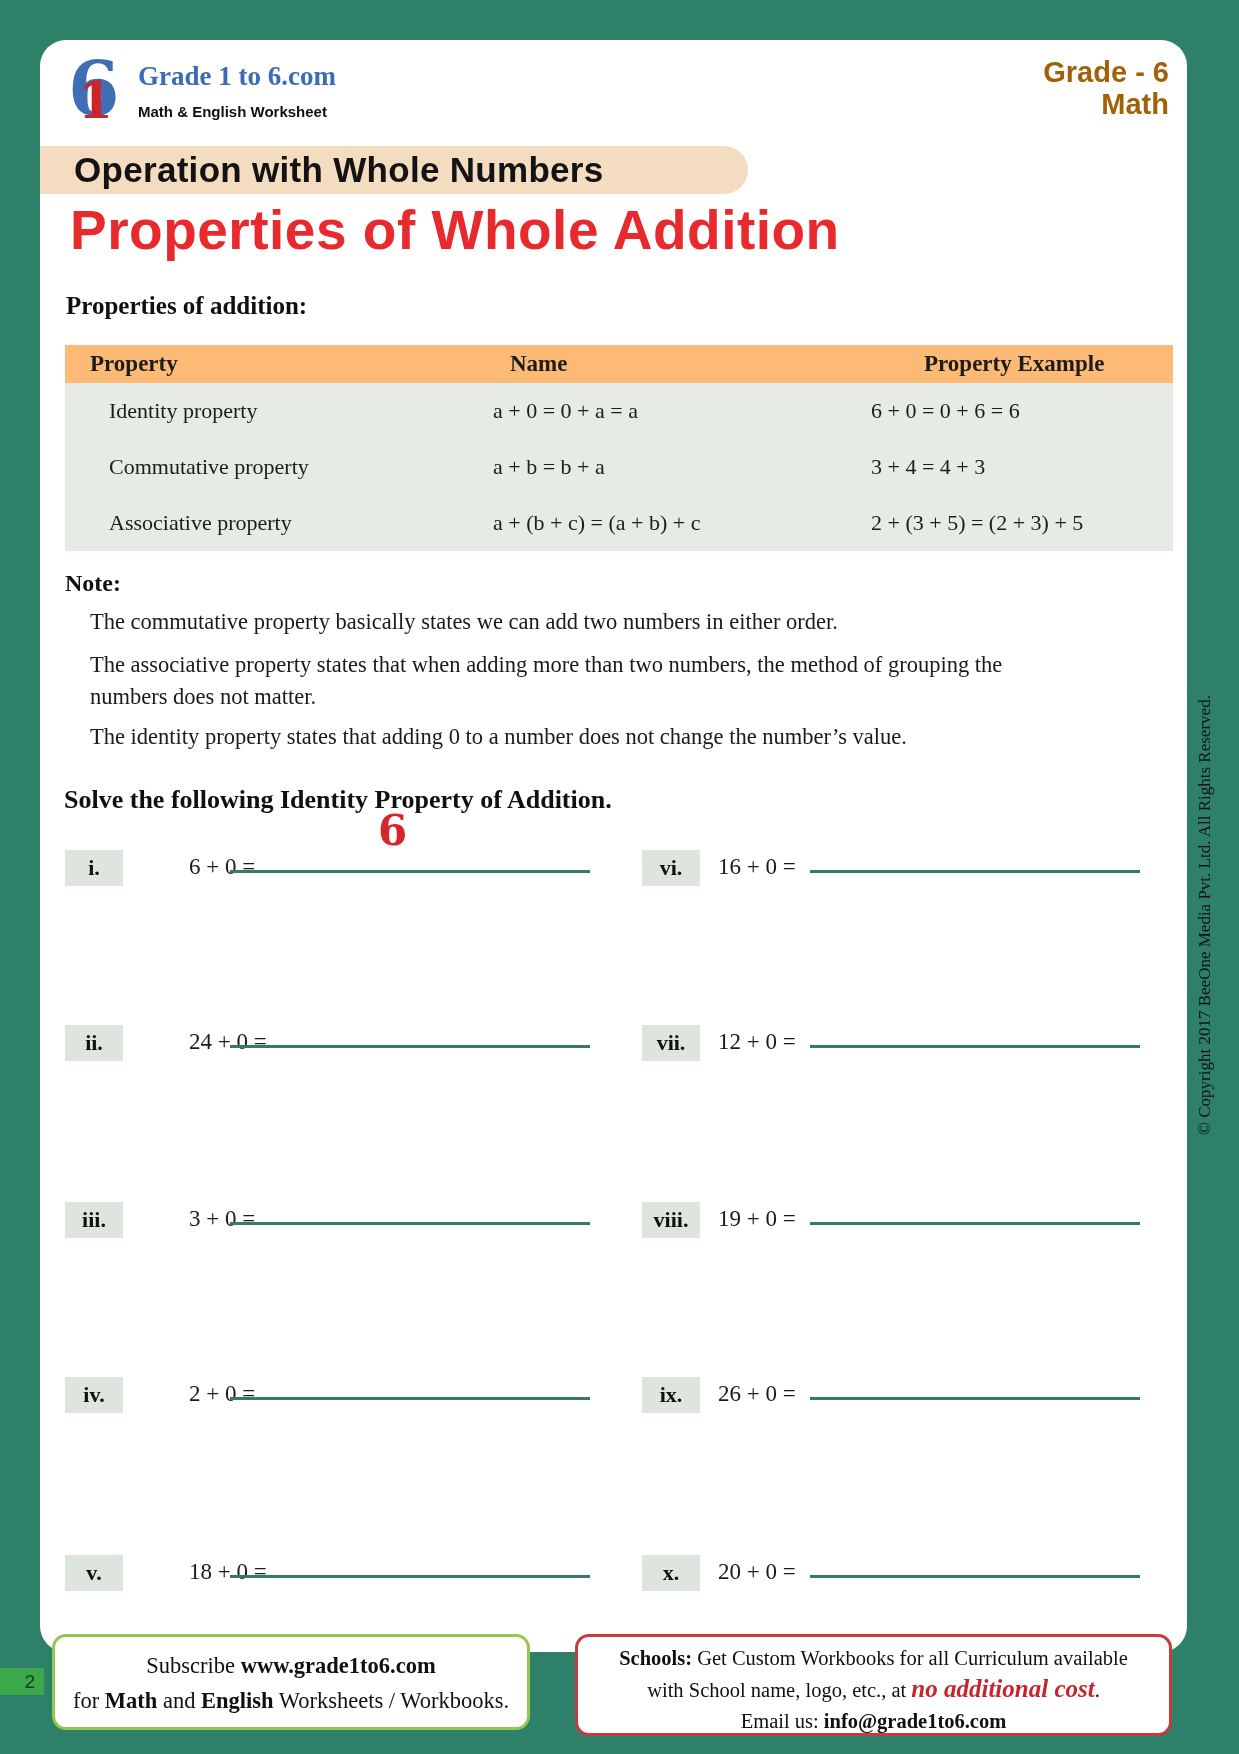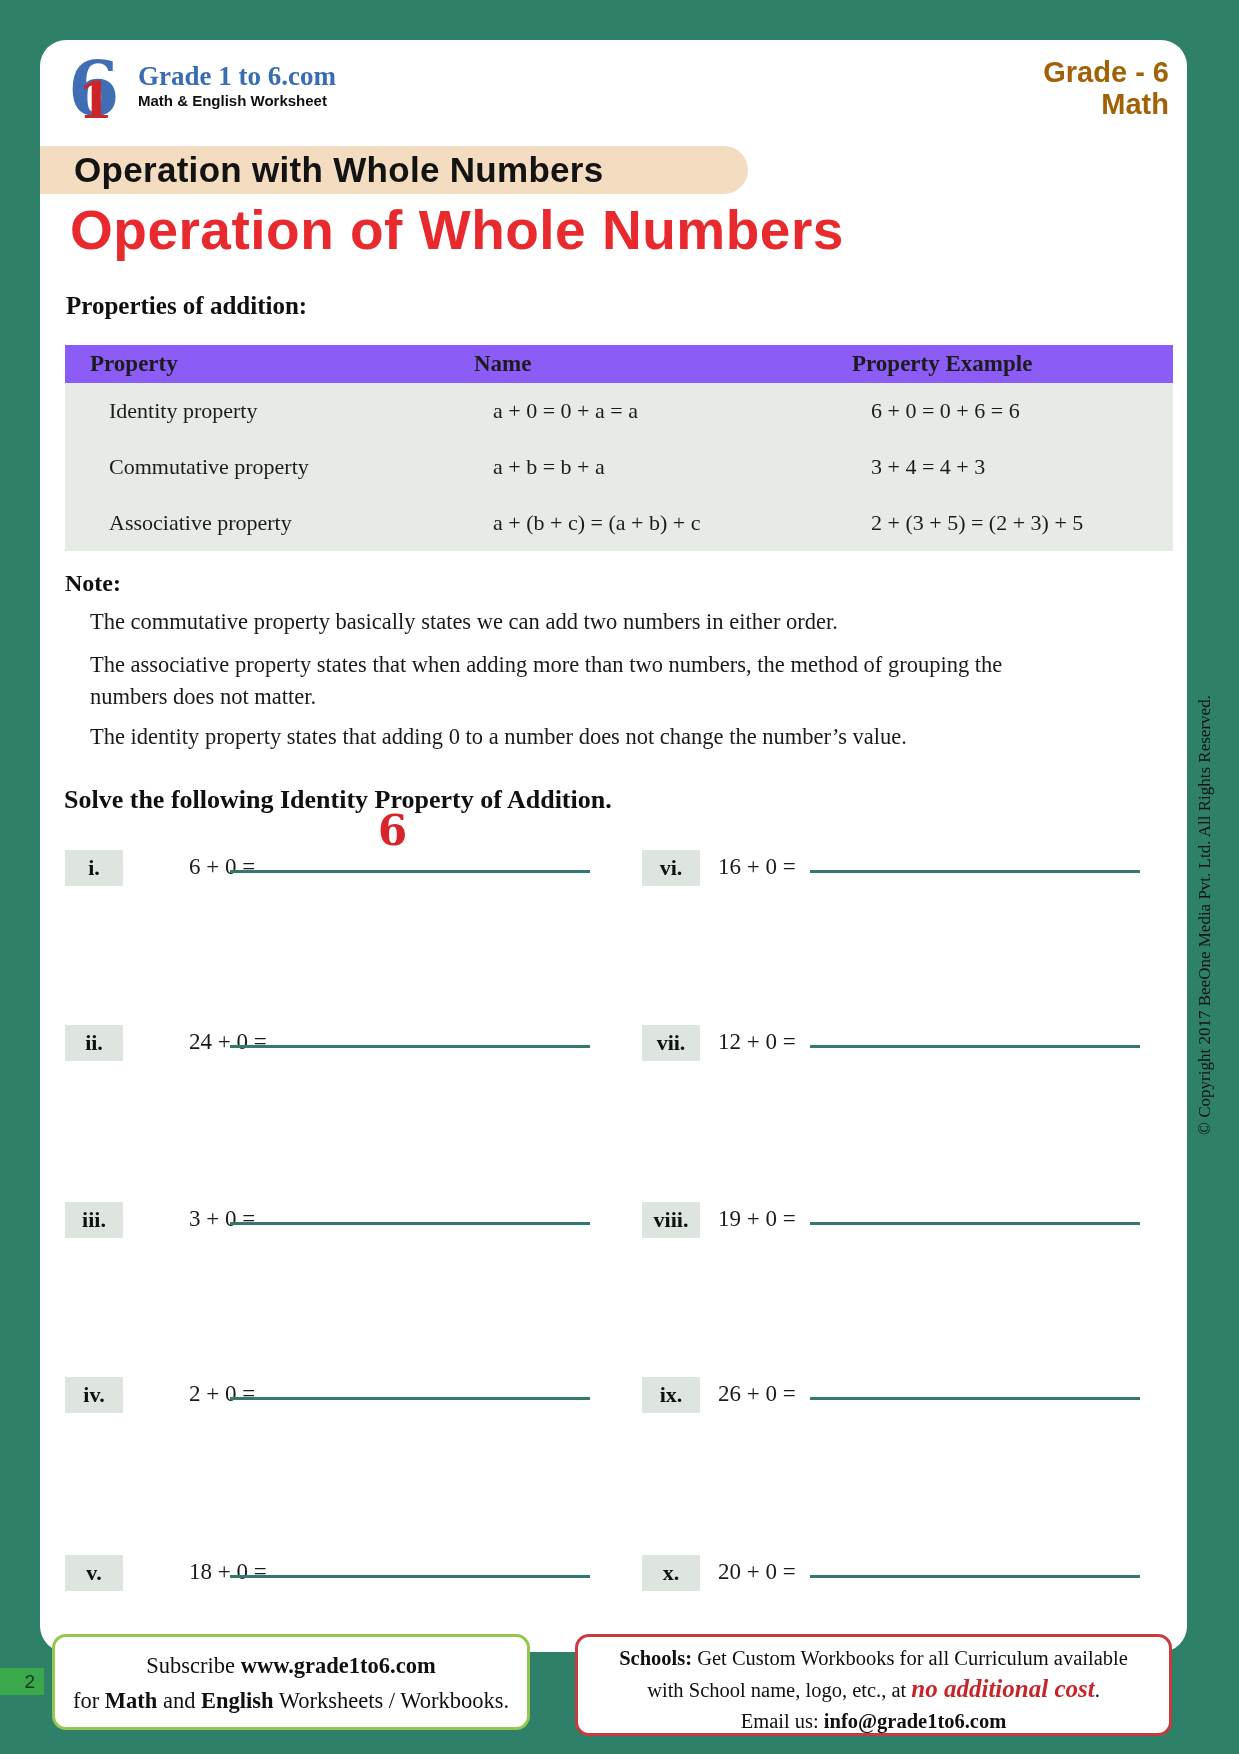--- a/index.html
+++ b/index.html
@@ -11,39 +11,39 @@
   .card { position:absolute; left:40px; top:40px; width:1147px; height:1612px;
           background:#ffffff; border-radius:26px; }
 
   
   .logo { position:absolute; left:28px; top:10px; display:flex; align-items:flex-start; }
   .logo-glyph { position:relative; width:68px; height:84px; }
   .logo-six { font-family:"DejaVu Serif", serif; font-weight:bold; font-size:74px; line-height:78px; color:#3f6eb5; }
   .logo-one { position:absolute; left:10px; top:26px; font-family:"DejaVu Serif", serif; font-weight:bold; font-size:50px; line-height:50px; color:#cc2429; }
   .logo-text { margin-top:12px; margin-left:2px; }
   .logo-title { font-family:"Liberation Serif", serif; font-weight:bold; font-size:27px; color:#3a6cb4; line-height:1.05; }
-  .logo-sub { font-family:"Liberation Sans", sans-serif; font-weight:bold; font-size:15px; color:#101010; margin-top:2px; }
+  .logo-sub { font-family:"Liberation Sans", sans-serif; font-weight:bold; font-size:15px; color:#101010; margin-top:13px; }
 
   .grade-block { position:absolute; right:18px; top:16px; text-align:right;
                  font-family:"Liberation Sans", sans-serif; font-weight:bold; font-size:29px; color:#a16207; line-height:1.12; }
 
   
   .banner { position:absolute; left:0; top:106px; width:708px; height:48px; background:#f4dcc1;
             border-radius:0 30px 30px 0; display:flex; align-items:center; padding-left:34px; }
   .banner-text { font-family:"Liberation Sans", sans-serif; font-weight:bold; font-size:35px; color:#131313; letter-spacing:0.3px;text-align:right; }
 
   .main-title { position:absolute; left:30px; top:158px; font-family:"Liberation Sans", sans-serif;
                 font-weight:bold; font-size:55px; color:#e8292e; letter-spacing:0.5px; }
 
   .addition-heading { position:absolute; left:26px; top:252px; font-weight:bold; font-size:25px; color:#101010; }
 
   
   .ptable { position:absolute; left:25px; top:305px; width:1108px; background:#e6ebe6; }
   .trow { display:grid; grid-template-columns:384px 378px 346px; }
-  .thead { background:#8b5cf6; }
+  .thead { background:#fdba74;gap:36px; }
   .thead .tcell { font-weight:bold; font-size:23px; height:38px; line-height:38px; }
   .tbody .tcell { font-size:22px; height:56px; line-height:56px;padding-left:44px; }
   .tcell { padding-left:25px; white-space:nowrap; color:#1c1c1c; }
 
   
   .note-label { position:absolute; left:25px; top:530px; font-weight:bold; font-size:24px; color:#101010; }
   .note-p { position:absolute; left:50px; width:955px; font-size:22.5px; color:#1a1a1a; line-height:1.42; }
   .p1 { top:566px; } .p2 { top:609px; } .p3 { top:681px; }
 
   .exercise-heading { position:absolute; left:24px; top:745px; font-weight:bold; font-size:26px; color:#101010; }
@@ -98,21 +98,21 @@
 
     <div class="grade-block">
       <div>Grade - 6</div>
       <div>Math</div>
     </div>
 
     <div class="banner">
       <span class="banner-text">Operation with Whole Numbers</span>
     </div>
 
-    <div class="main-title">Operation of Whole Numbers</div>
+    <div class="main-title">Properties of Whole Addition</div>
 
     <div class="addition-heading">Properties of addition:</div>
 
     <div class="ptable">
       <div class="trow thead">
         <div class="tcell">Property</div>
         <div class="tcell">Name</div>
         <div class="tcell">Property Example</div>
       </div>
       <div class="tbody">

